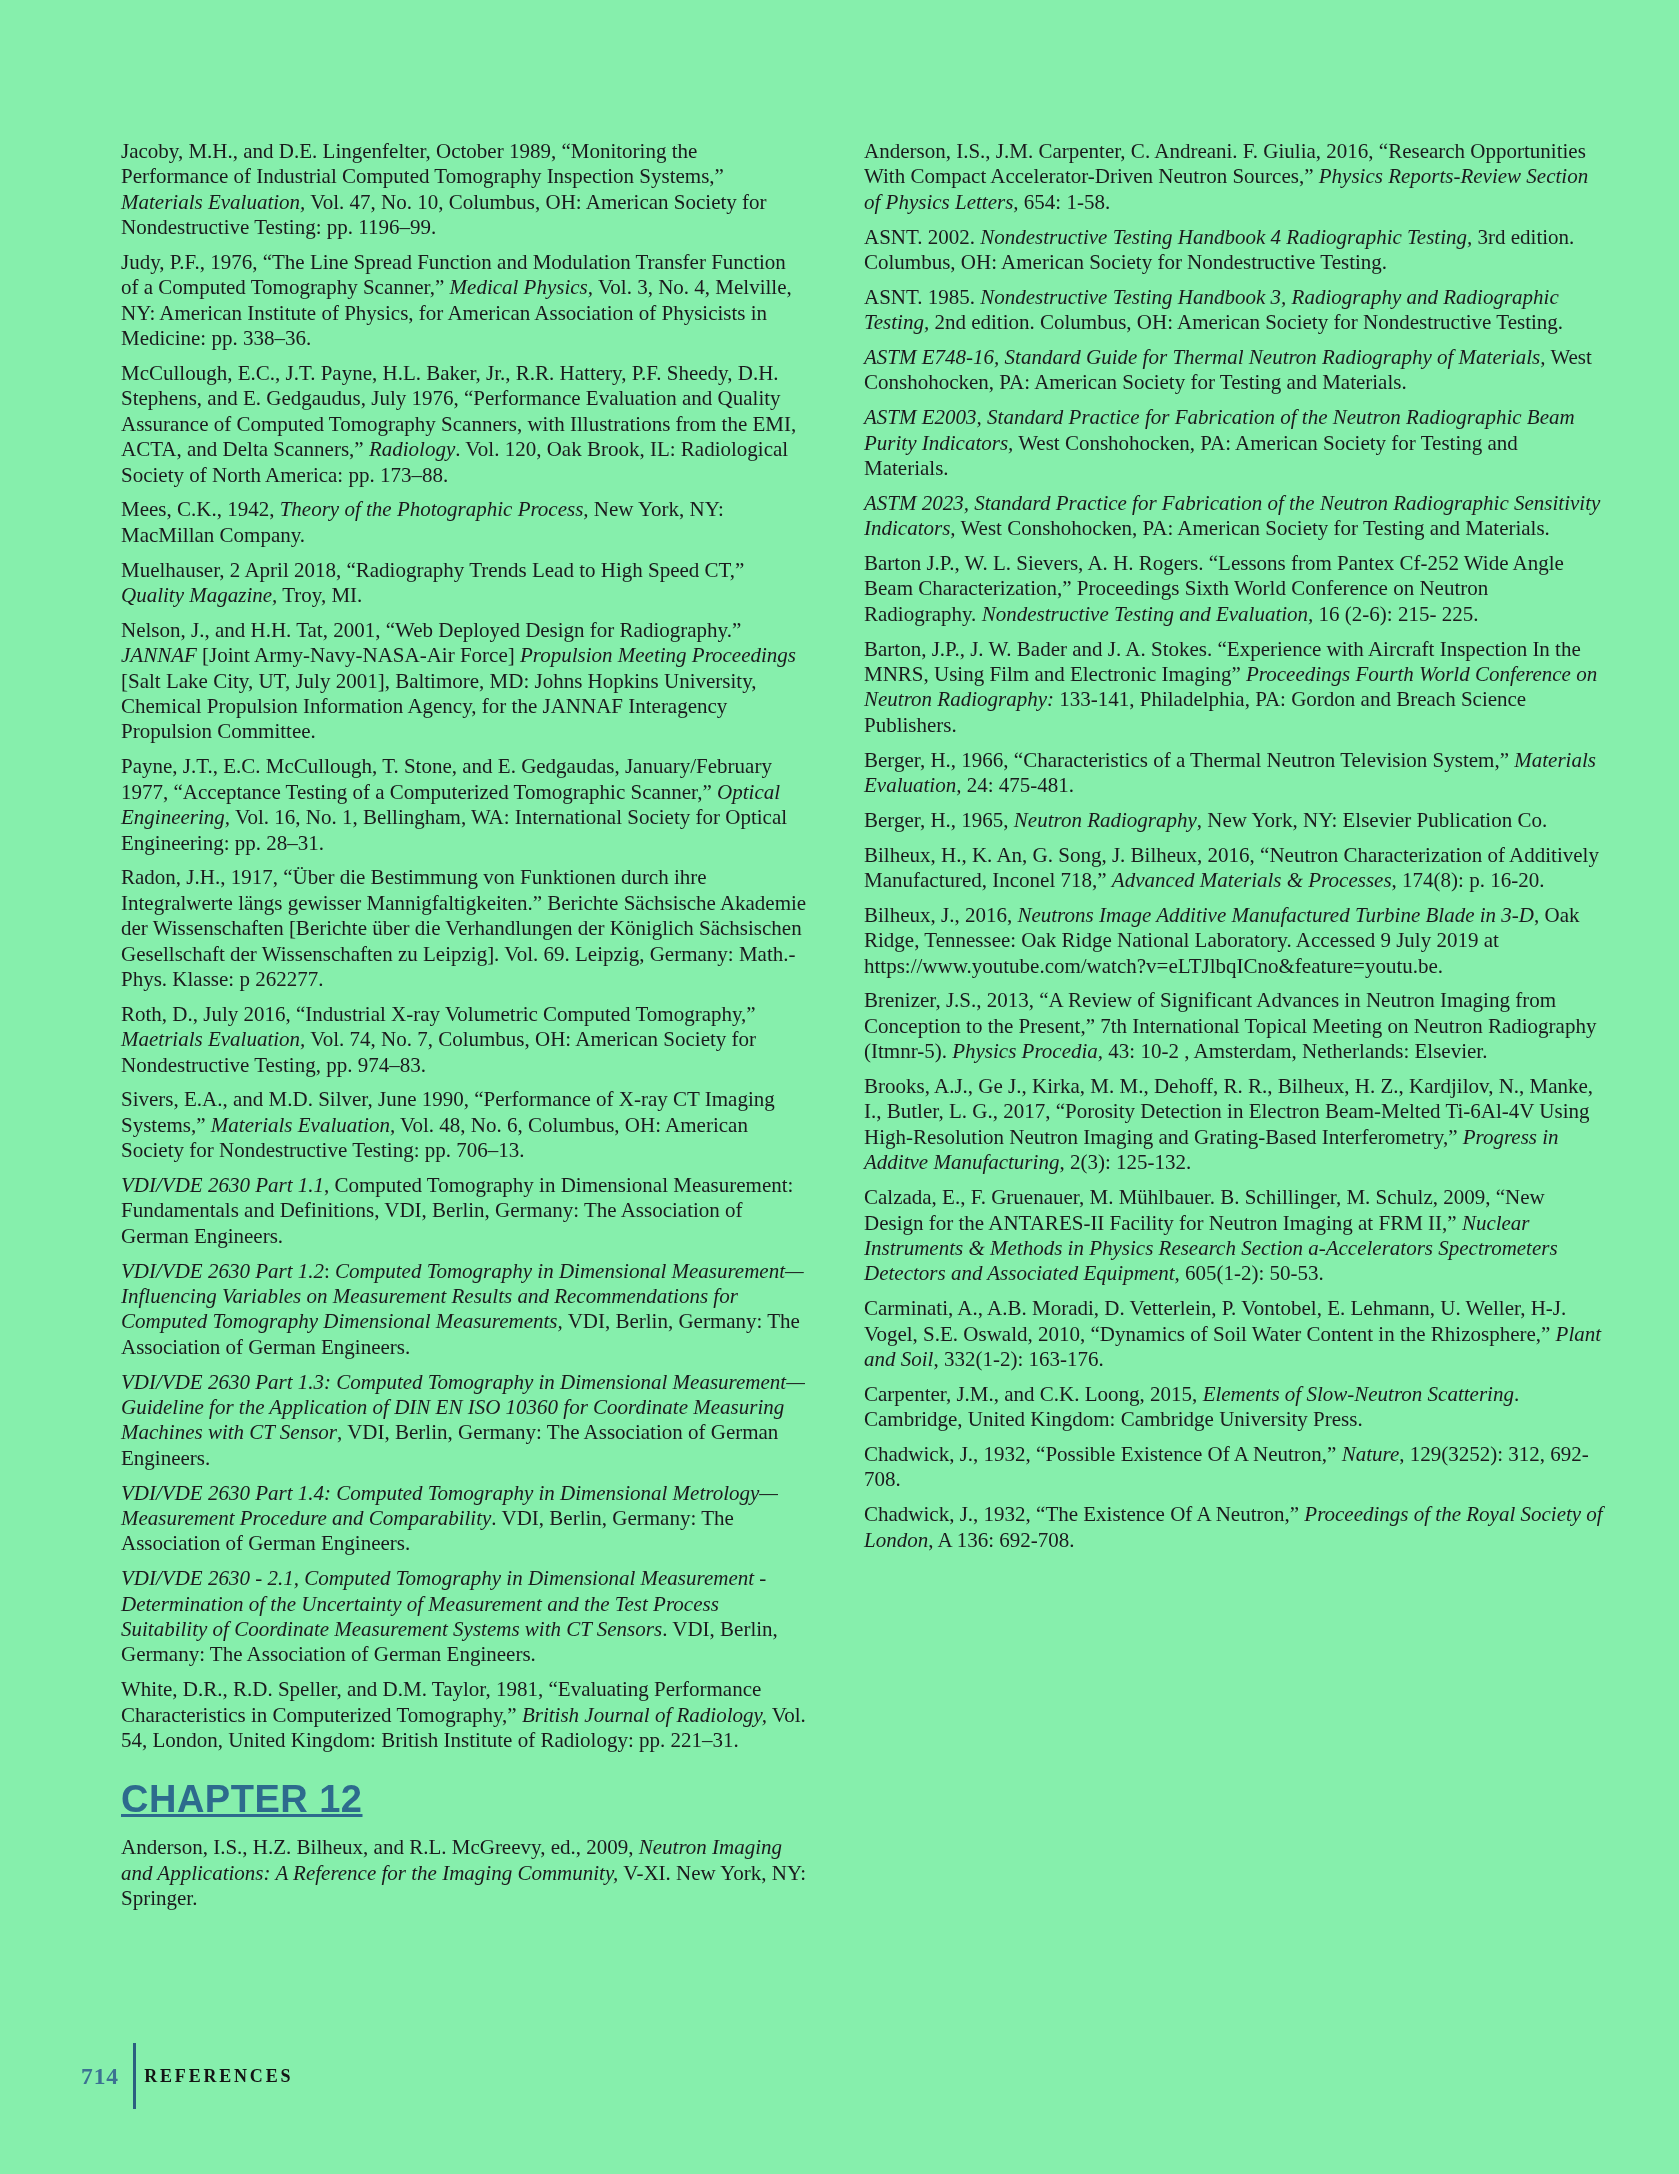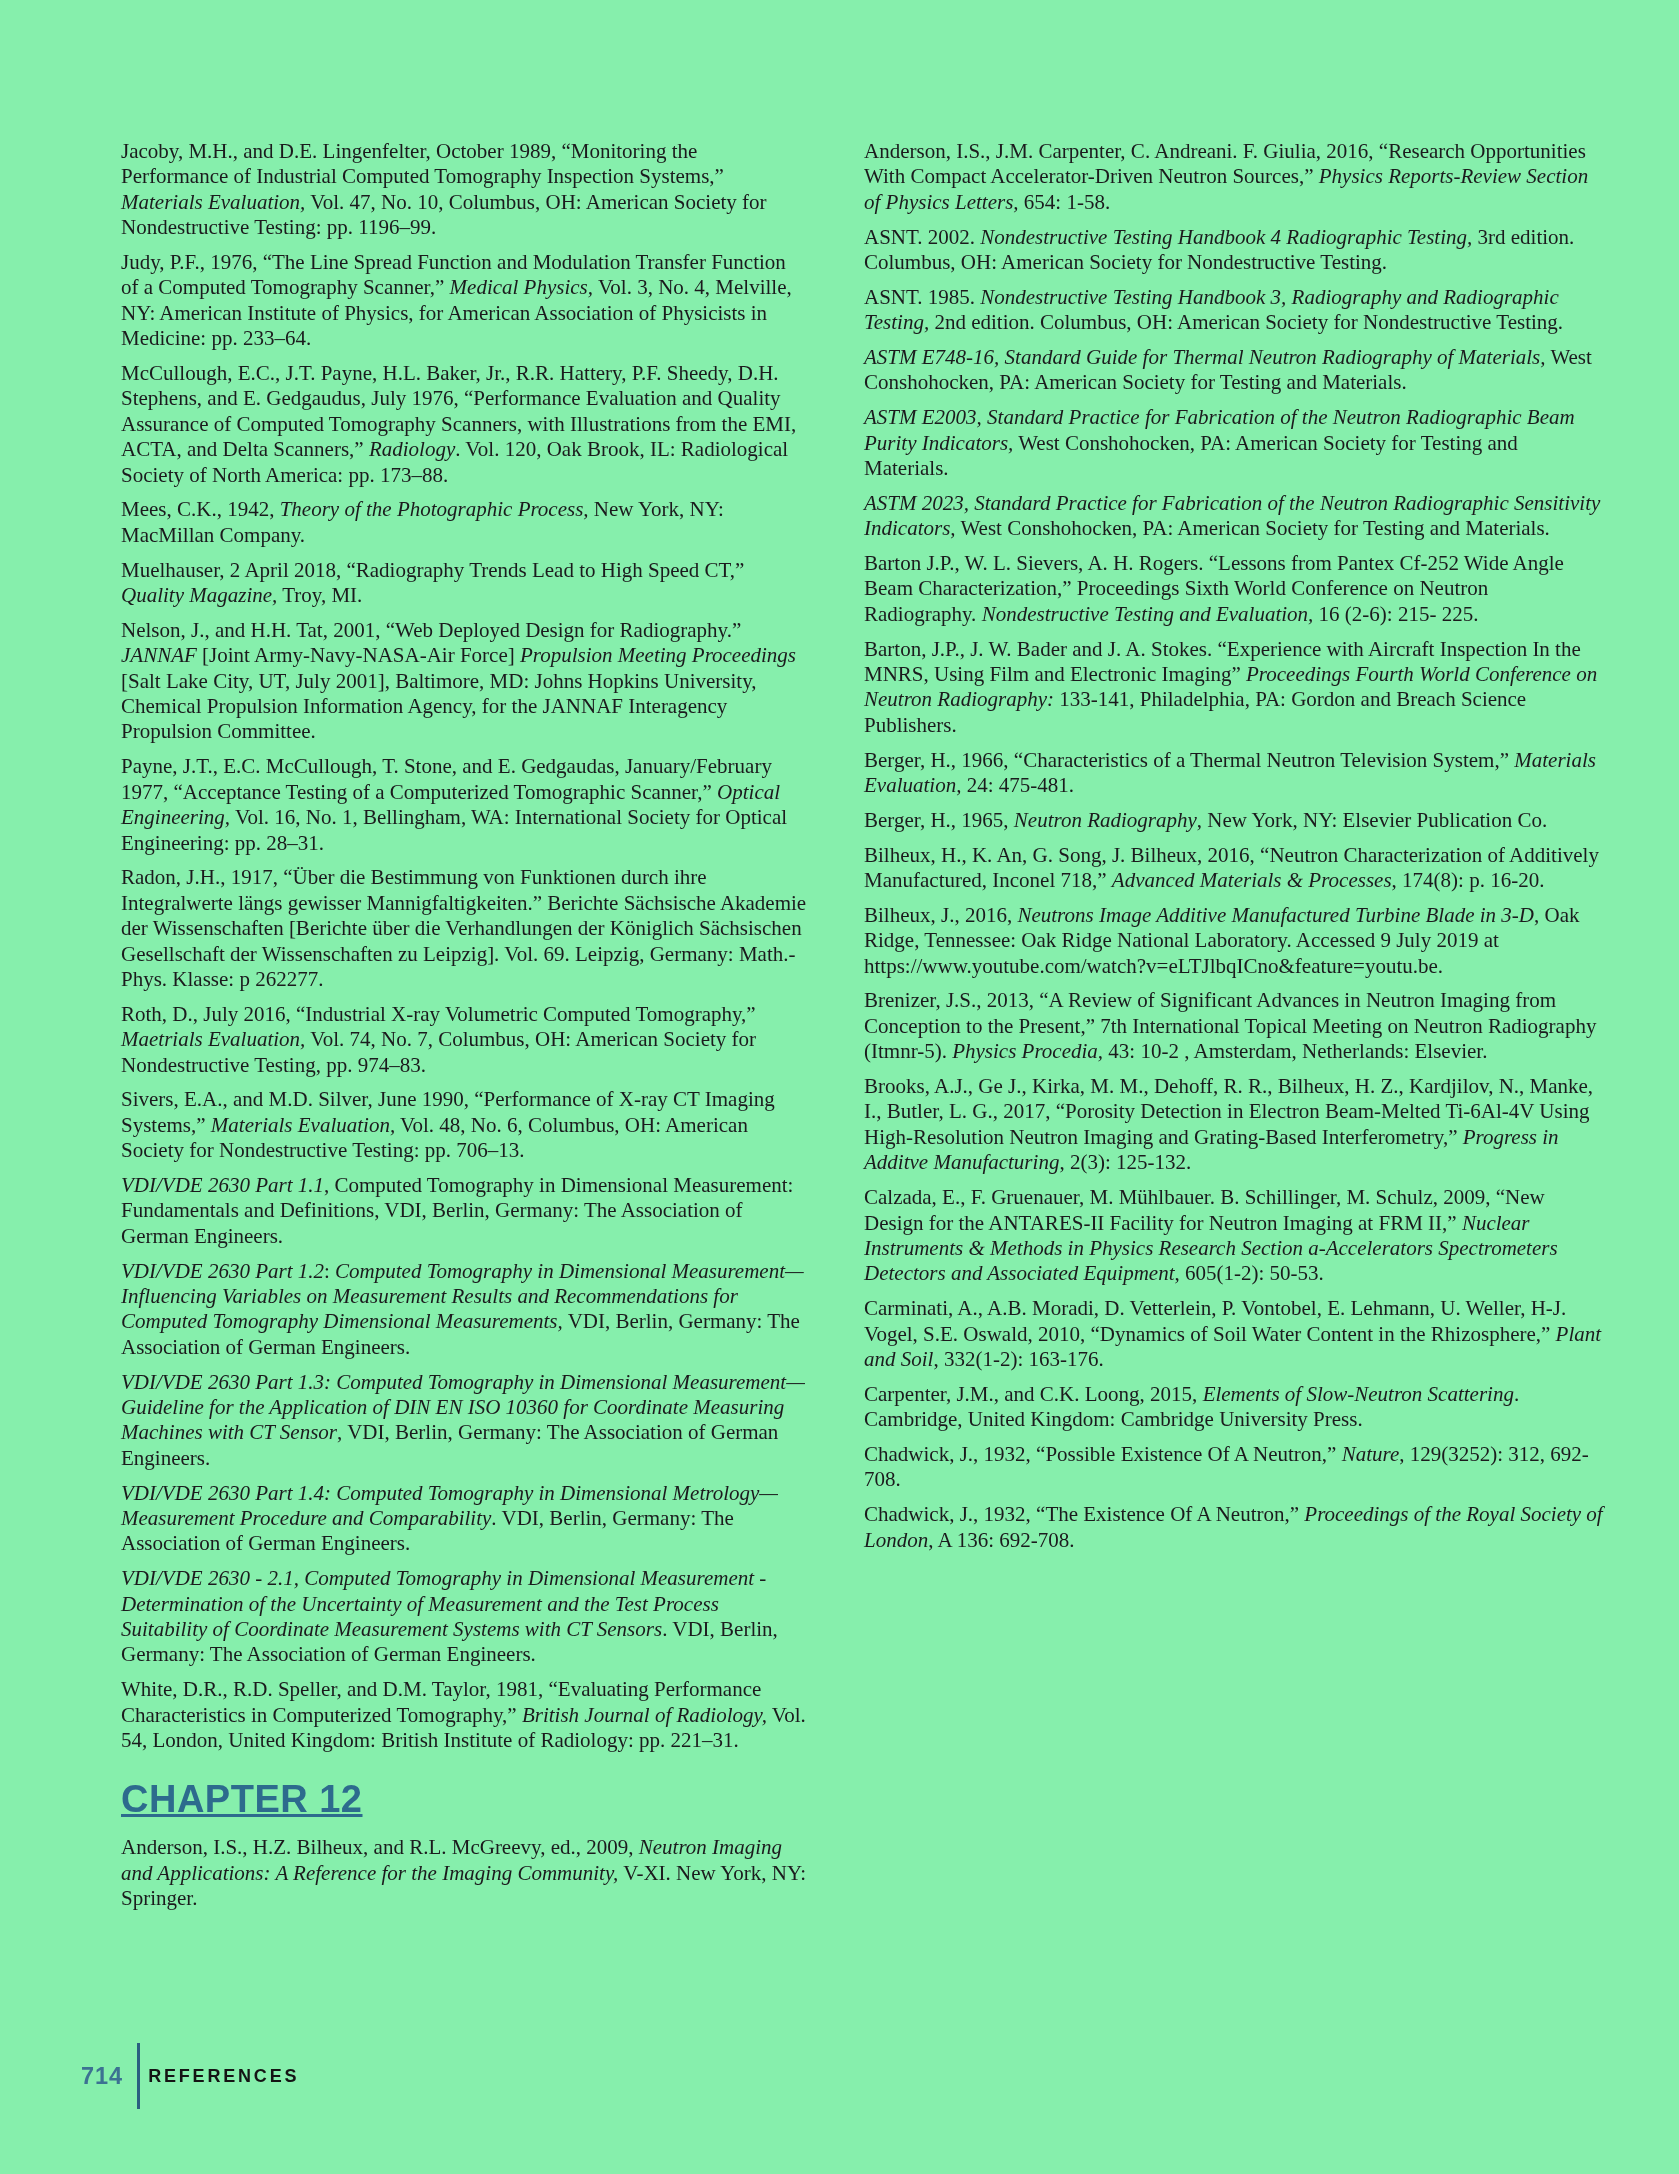--- a/index.html
+++ b/index.html
@@ -39,21 +39,21 @@
     color: #2d6b8d;
     text-decoration: underline;
   }
   .footer {
     position: absolute;
     left: 81px;
     top: 2043px;
     height: 66px;
     display: flex;
     align-items: center;
-    font-family: Liberation Sans, sans-serif;
+    font-family: Liberation Serif, serif;
   }
   .page-num {
     color: #3c7292;
     font-weight: 700;
     font-size: 23.5px;
     letter-spacing: 0.9px;
     margin-right: 14px;
   }
   .footer-rule {
     width: 2.8px;
@@ -67,21 +67,21 @@
     color: #141414;
     letter-spacing: 2.8px;
   }
 </style>
 </head>
 <body>
 
 <div class="page">
   <div class="col col-left">
       <p class="ref"><span>Jacoby, M.H., and D.E. Lingenfelter, October 1989, “Monitoring the Performance of Industrial Computed Tomography Inspection Systems,” </span><i>Materials Evaluation,</i><span> Vol. 47, No. 10, Columbus, OH: American Society for Nondestructive Testing: pp. 1196–99.</span></p>
-      <p class="ref"><span>Judy, P.F., 1976, “The Line Spread Function and Modulation Transfer Function of a Computed Tomography Scanner,” </span><i>Medical Physics,</i><span> Vol. 3, No. 4, Melville, NY: American Institute of Physics, for American Association of Physicists in Medicine: pp. 233–64.</span></p>
+      <p class="ref"><span>Judy, P.F., 1976, “The Line Spread Function and Modulation Transfer Function of a Computed Tomography Scanner,” </span><i>Medical Physics,</i><span> Vol. 3, No. 4, Melville, NY: American Institute of Physics, for American Association of Physicists in Medicine: pp. 338–36.</span></p>
       <p class="ref"><span>McCullough, E.C., J.T. Payne, H.L. Baker, Jr., R.R. Hattery, P.F. Sheedy, D.H. Stephens, and E. Gedgaudus, July 1976, “Performance Evaluation and Quality Assurance of Computed Tomography Scanners, with Illustrations from the EMI, ACTA, and Delta Scanners,” </span><i>Radiology</i><span>. Vol. 120, Oak Brook, IL: Radiological Society of North America: pp. 173–88.</span></p>
       <p class="ref"><span>Mees, C.K., 1942, </span><i>Theory of the Photographic Process,</i><span> New York, NY: MacMillan Company.</span></p>
       <p class="ref"><span>Muelhauser, 2 April 2018, “Radiography Trends Lead to High Speed CT,” </span><i>Quality Magazine,</i><span> Troy, MI.</span></p>
       <p class="ref"><span>Nelson, J., and H.H. Tat, 2001, “Web Deployed Design for Radiography.” </span><i>JANNAF</i><span> [Joint Army-Navy-NASA-Air Force] </span><i>Propulsion Meeting Proceedings</i><span> [Salt Lake City, UT, July 2001], Baltimore, MD: Johns Hopkins University, Chemical Propulsion Information Agency, for the JANNAF Interagency Propulsion Committee.</span></p>
       <p class="ref"><span>Payne, J.T., E.C. McCullough, T. Stone, and E. Gedgaudas, January/February 1977, “Acceptance Testing of a Computerized Tomographic Scanner,” </span><i>Optical Engineering,</i><span> Vol. 16, No. 1, Bellingham, WA: International Society for Optical Engineering: pp. 28–31.</span></p>
       <p class="ref"><span>Radon, J.H., 1917, “Über die Bestimmung von Funktionen durch ihre Integralwerte längs gewisser Mannigfaltigkeiten.” Berichte Sächsische Akademie der Wissenschaften [Berichte über die Verhandlungen der Königlich Sächsischen Gesellschaft der Wissenschaften zu Leipzig]. Vol. 69. Leipzig, Germany: Math.-Phys. Klasse: p 262277.</span></p>
       <p class="ref"><span>Roth, D., July 2016, “Industrial X-ray Volumetric Computed Tomography,” </span><i>Maetrials Evaluation,</i><span> Vol. 74, No. 7, Columbus, OH: American Society for Nondestructive Testing, pp. 974–83.</span></p>
       <p class="ref"><span>Sivers, E.A., and M.D. Silver, June 1990, “Performance of X-ray CT Imaging Systems,” </span><i>Materials Evaluation,</i><span> Vol. 48, No. 6, Columbus, OH: American Society for Nondestructive Testing: pp. 706–13.</span></p>
       <p class="ref"><i>VDI/VDE 2630 Part 1.1</i><span>, Computed Tomography in Dimensional Measurement: Fundamentals and Definitions, VDI, Berlin, Germany: The Association of German Engineers.</span></p>
       <p class="ref"><i>VDI/VDE 2630 Part 1.2</i><span>: </span><i>Computed Tomography in Dimensional Measurement—Influencing Variables on Measurement Results and Recommendations for Computed Tomography Dimensional Measurements,</i><span> VDI, Berlin, Germany: The Association of German Engineers.</span></p>

